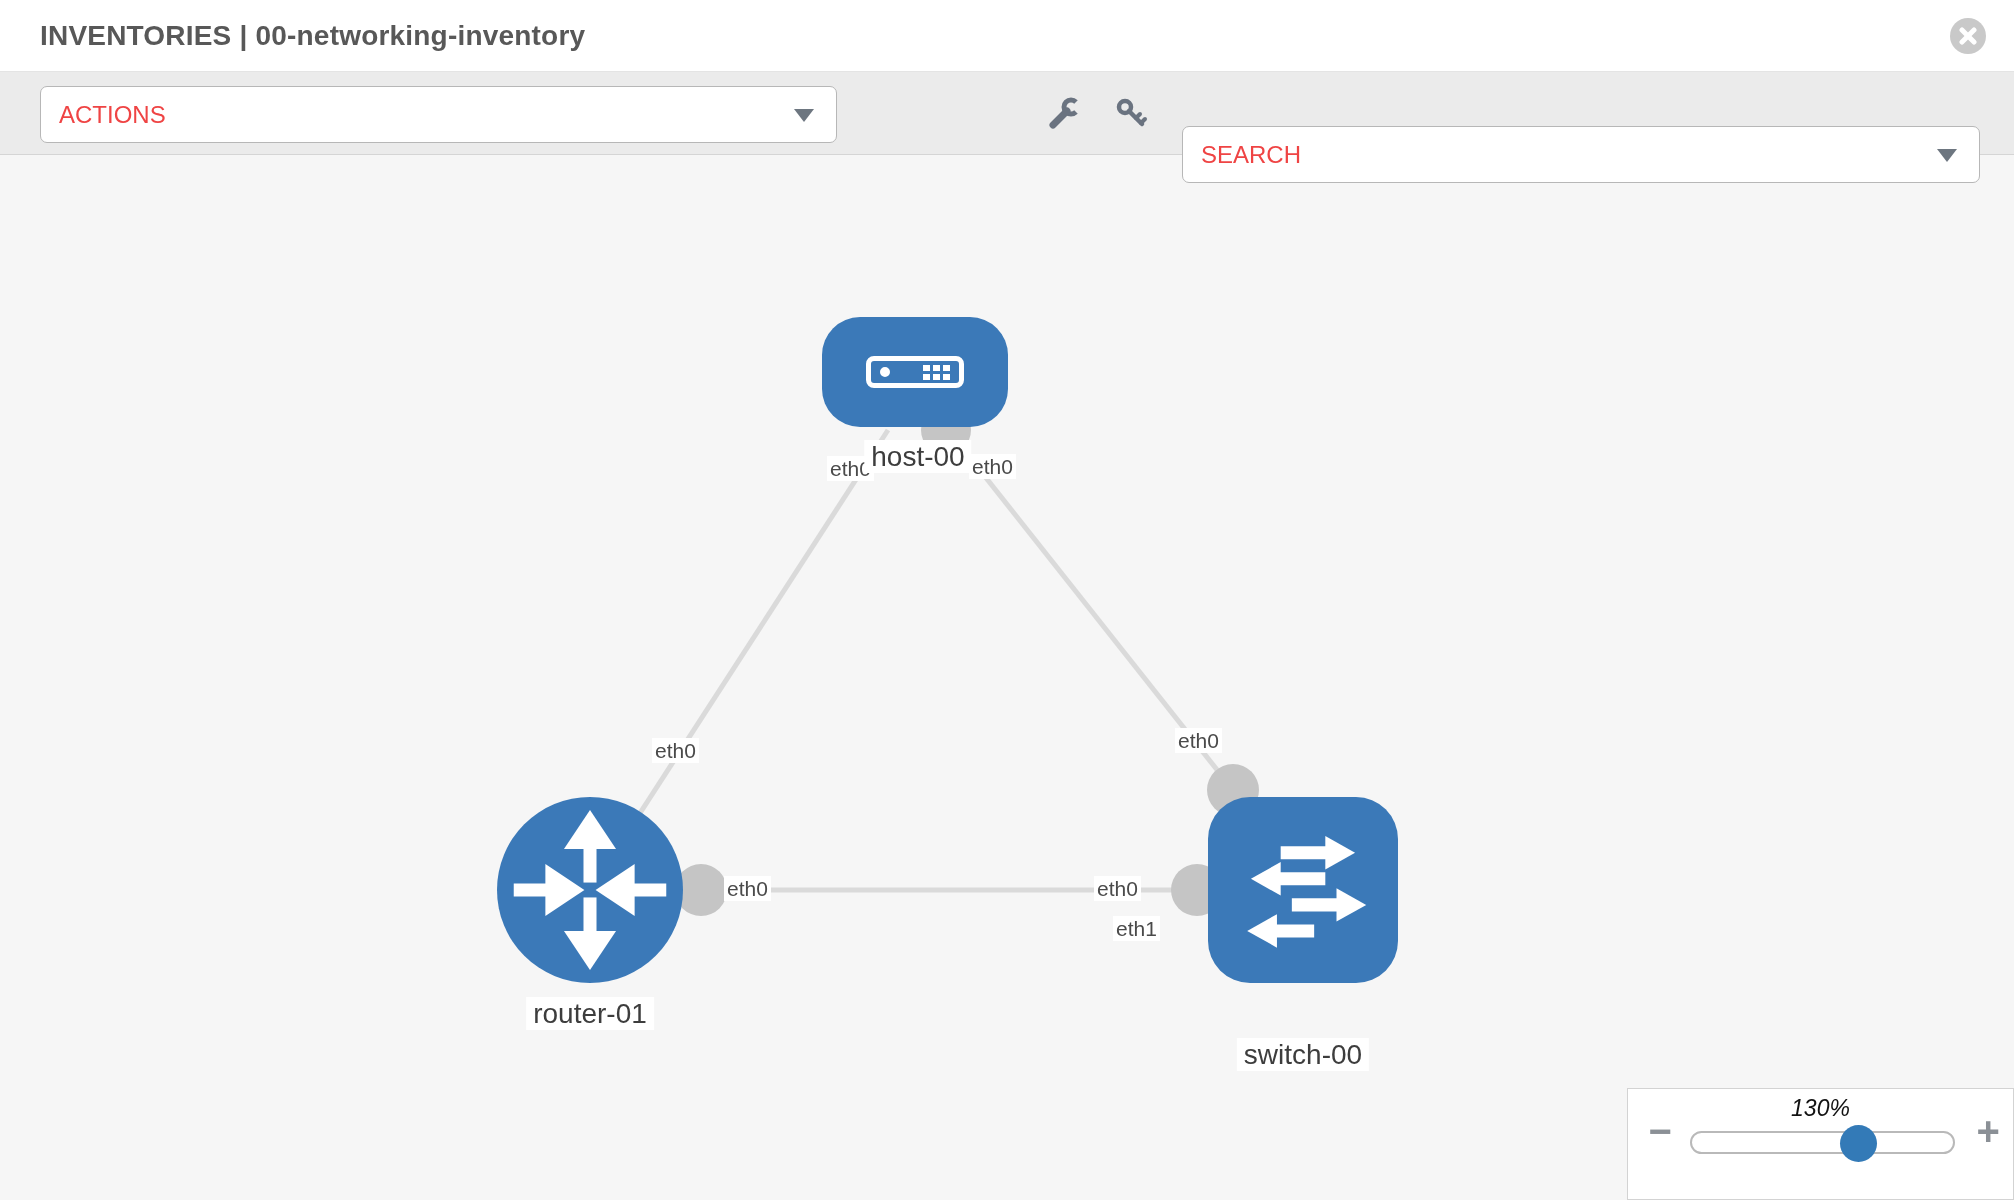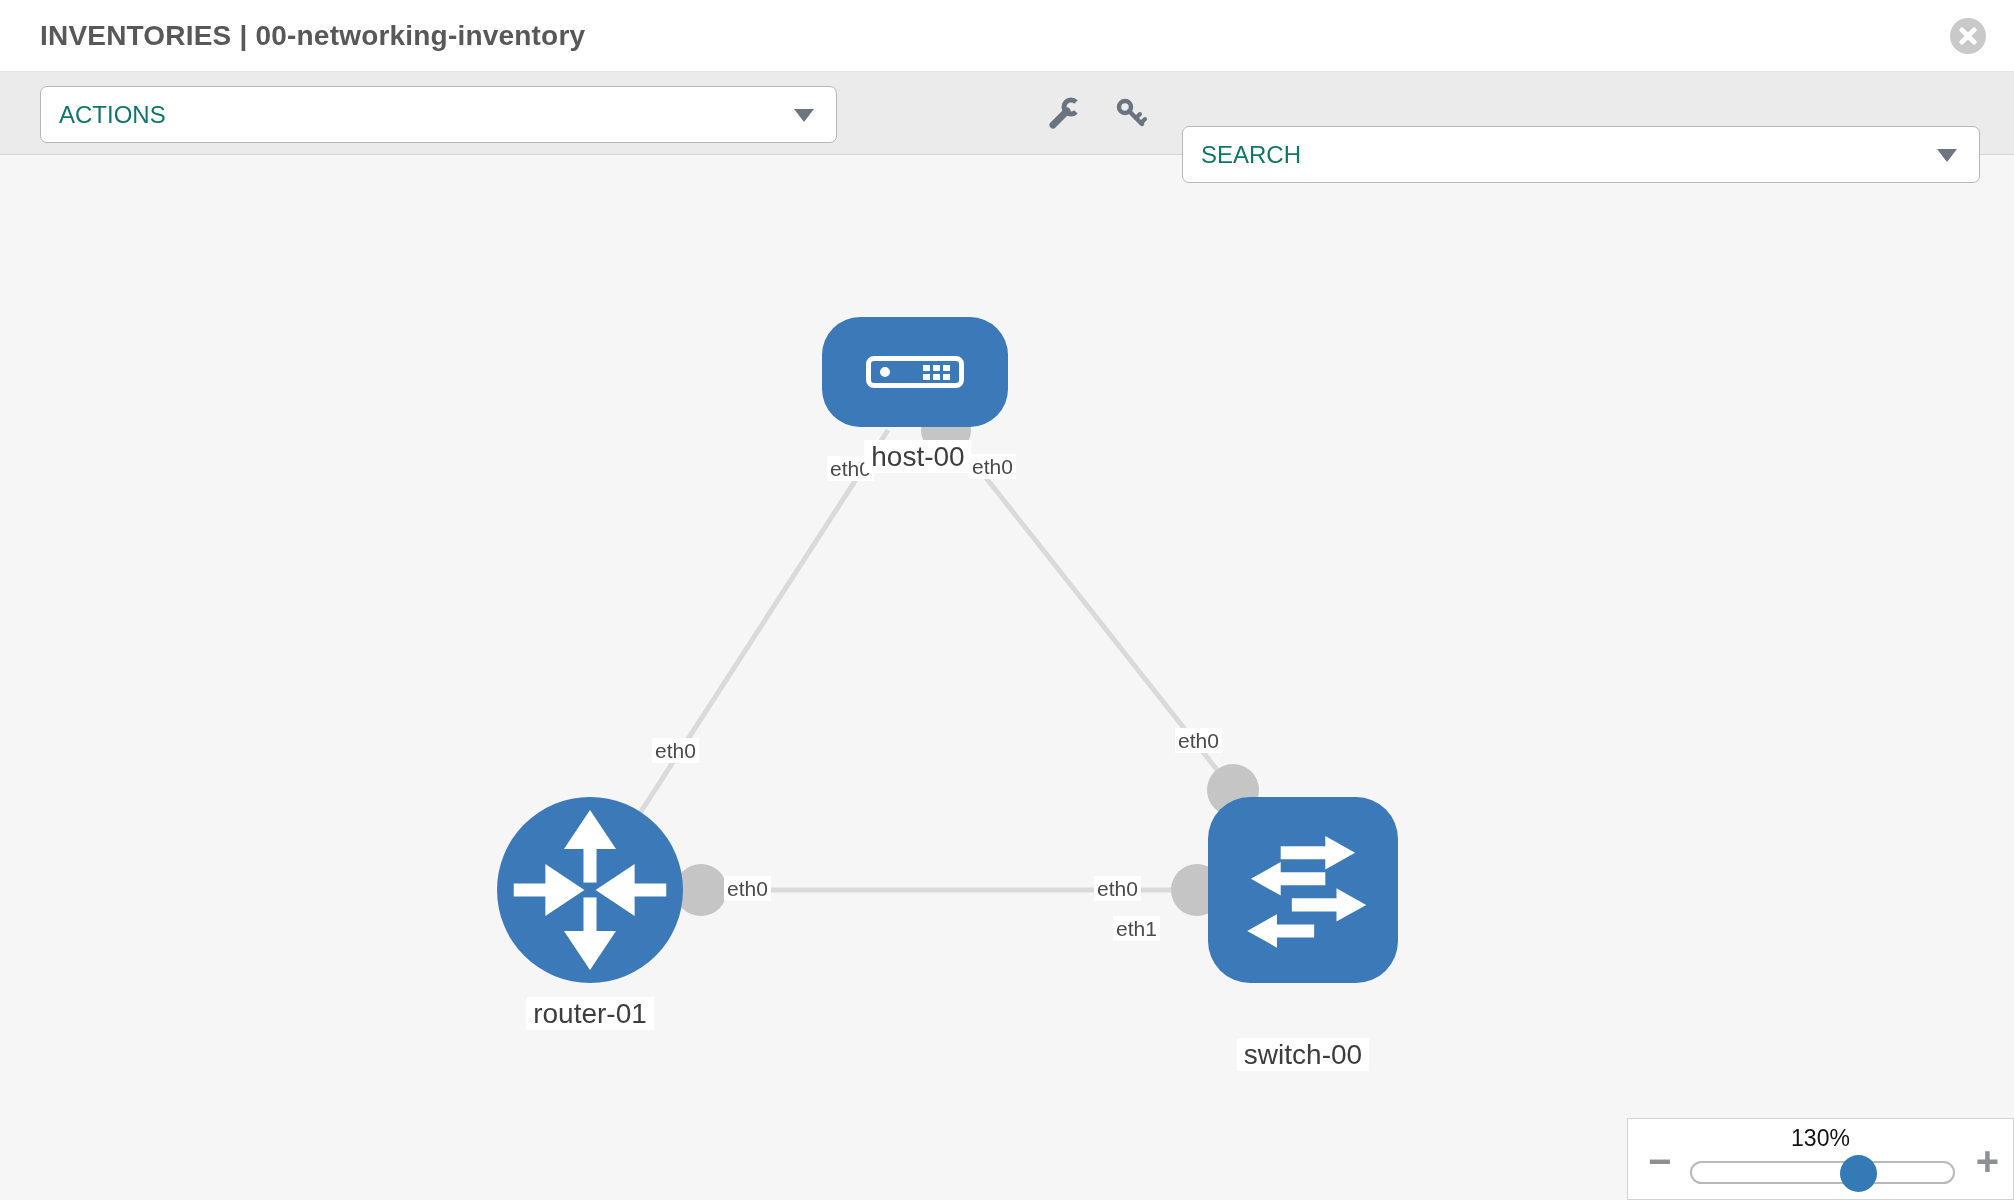--- a/index.html
+++ b/index.html
@@ -14,21 +14,21 @@
   .close-btn { position:absolute; right:28px; top:18px; width:36px; height:36px;
                border-radius:50%; background:#c9c9c9; cursor:pointer;
                display:flex; align-items:center; justify-content:center; }
 
   
   .toolbar { position:absolute; left:0; top:72px; width:2014px; height:83px;
              background:#ebebeb; border-bottom:1px solid #d5d5d5; z-index:30; }
   .combo { position:absolute; top:14px; height:57px; background:#ffffff;
            border:1px solid #b7b7b7; border-radius:7px; cursor:pointer; }
   .combo .combo-text { position:absolute; left:18px; top:0; line-height:55px;
-                       font-size:24px; color:#0f766e; }
+                       font-size:24px; color:#ef4444; }
   .caret { position:absolute; right:22px; top:22px; width:0; height:0;
            border-left:10px solid transparent; border-right:10px solid transparent;
            border-top:13px solid #6d7680; }
   .combo-actions { left:40px;  width:797px; }
   .combo-search  { left:1182px; width:798px;margin-top:40px; }
   .tool-icon-btn { position:absolute; top:20px; width:44px; height:44px;
                    cursor:pointer; display:flex; align-items:center; justify-content:center; }
   .btn-wrench { left:1042px; }
   .btn-key    { left:1110px; }
 
@@ -56,22 +56,22 @@
 
   
   .iface-label { position:absolute; background:#ffffff; color:#4a4a4a;
                  font-size:21px; line-height:25px; padding:0 3px; z-index:15; }
   .node-label  { position:absolute; background:#ffffff; color:#3d3d3d;
                  font-size:28px; line-height:33px; padding:0 7px; z-index:16;
                  transform:translateX(-50%); }
   .z14 { z-index:14; }
 
   
-  .zoom-panel { position:absolute; right:0; bottom:0; width:387px; height:82px;
-                background:#ffffff; border:1px solid #d3d3d3; z-index:25; }
+  .zoom-panel { position:absolute; right:0; bottom:0; width:387px; height:112px;
+                background:#ffffff; border:1px solid #d3d3d3; z-index:25;font-style:italic; }
   .zoom-level { position:absolute; left:0; right:0; top:6px; text-align:center;
                 font-size:23px; color:#121212; }
   .zoom-minus, .zoom-plus { position:absolute; top:22px; font-size:40px; font-weight:bold;
                 color:#8b9096; cursor:pointer; line-height:40px; }
   .zoom-minus { left:20px; }
   .zoom-plus  { right:14px; }
   .zoom-track { position:absolute; left:62px; top:42px; width:265px; height:23px;
                 background:#fff; border:2px solid #b9b9b9; border-radius:12px; cursor:pointer; }
   .zoom-thumb { position:absolute; left:148px; top:-8px; width:37px; height:37px;
                 border-radius:50%; background:#337ab7; cursor:grab; }

